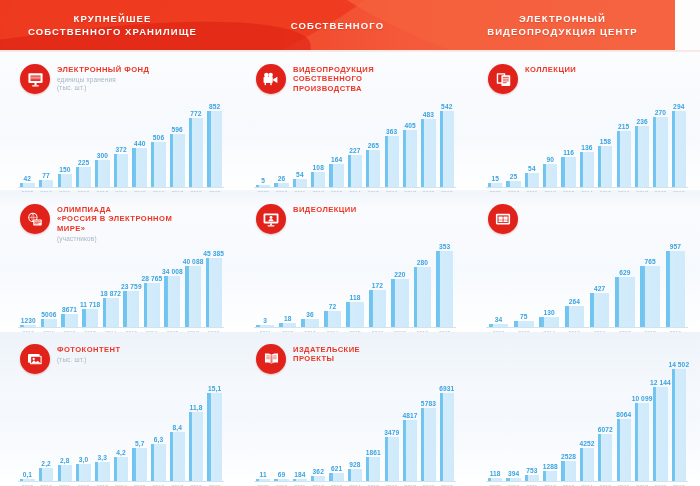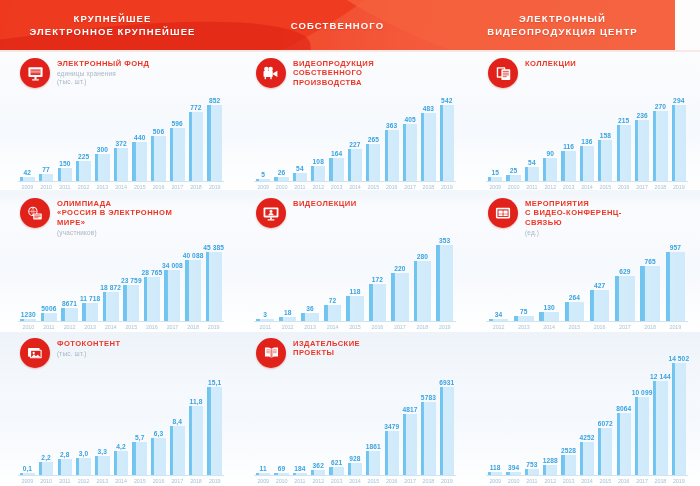--- a/index.html
+++ b/index.html
@@ -79,21 +79,21 @@
   .panel {
     position: relative;
     padding: 6px 8px 0 8px;
     overflow: hidden;
   }
   .panel-bgwash {
     position: absolute; left: 0; top: 0; right: 0; bottom: 0;
     background: linear-gradient(180deg, #fbfcfe 0%, #f6f9fd 55%, #ffffff 100%);
     z-index: 0;
   }
-  .panel-inner { position: relative; z-index: 2; height: 100%; display: flex; flex-direction: column; }
+  .panel-inner { position: relative; z-index: 2; height: 100%; display: flex; flex-direction: column; margin-top: 6px; }
 
   
   .phead { display: flex; align-items: flex-start; gap: 7px; padding-left: 12px; }
   .badge {
     flex: 0 0 auto;
     width: 30px; height: 30px; border-radius: 50%;
     background: #e1221a;
     display: flex; align-items: center; justify-content: center;
     box-shadow: 0 1px 2px rgba(190,30,20,.28);
   }
@@ -192,21 +192,21 @@
 
 <div id="root">
 
   <div class="header">
     <div class="hdr-swoosh-a"></div>
     <div class="hdr-swoosh-b"></div>
     <div class="hdr-swoosh-c"></div>
     <div class="hdr-cols" id="header-cols">
         <div class="hdr-col">
           <span class="hdr-line">КРУПНЕЙШЕЕ</span>
-          <span class="hdr-line">ЭЛЕКТРОННОЕ КРУПНЕЙШЕЕ</span>
+          <span class="hdr-line">СОБСТВЕННОГО ХРАНИЛИЩЕ</span>
         </div>
         <div class="hdr-col">
           <span class="hdr-line">СОБСТВЕННОГО</span>
         </div>
         <div class="hdr-col">
           <span class="hdr-line">ЭЛЕКТРОННЫЙ</span>
           <span class="hdr-line">ВИДЕОПРОДУКЦИЯ ЦЕНТР</span>
         </div>
       </div>
   </div>
@@ -673,26 +673,20 @@
             <div class="badge">
               <svg width="18" height="17" viewBox="0 0 24 24">
                 <rect x="2" y="4" width="20" height="15" rx="1.6" fill="#ffffff"></rect>
                 <rect x="4.2" y="6.2" width="15.6" height="10.6" fill="#e1221a"></rect>
                 <rect x="5.6" y="7.6" width="6" height="4.6" rx=".6" fill="#ffffff"></rect>
                 <rect x="12.6" y="7.6" width="6" height="4.6" rx=".6" fill="#ffffff"></rect>
                 <rect x="5.6" y="13" width="6" height="2.6" rx=".6" fill="#ffffff"></rect>
                 <rect x="12.6" y="13" width="6" height="2.6" rx=".6" fill="#ffffff"></rect>
               </svg>
             </div>
-            <div class="ptitles">
-              <div class="ptitle">МЕРОПРИЯТИЯ
-С ВИДЕО-КОНФЕРЕНЦ-
-СВЯЗЬЮ</div>
-              <div class="psub">(ед.)</div>
-            </div>
           </div>
           <div class="chart">
             <div class="plot">
               <div class="bar-slot">
                 <div class="bar" style="height: 2.91327%;">
                   <div class="bar-val">34</div>
                 </div>
               </div>
               <div class="bar-slot">
                 <div class="bar" style="height: 6.42633%;">

